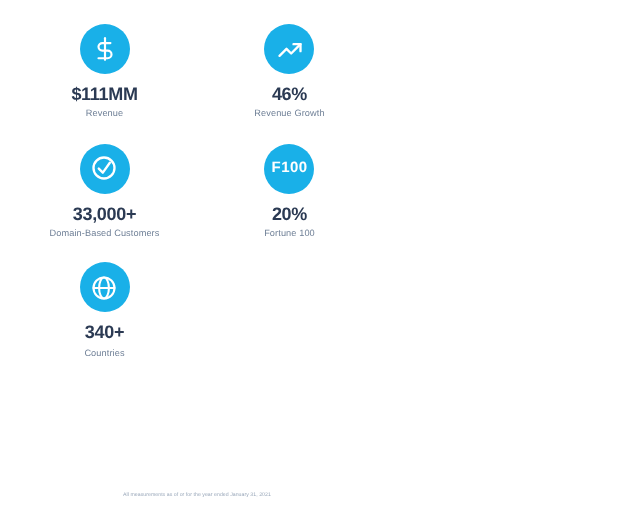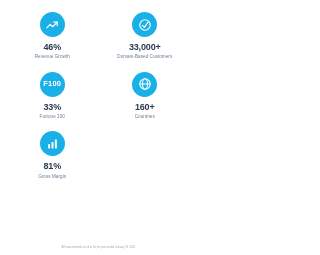--- a/index.html
+++ b/index.html
@@ -88,20 +88,30 @@
     letter-spacing: 0.02px;
   }
 </style>
 </head>
 <body>
 
 <div class="sheet">
 
   <div class="stats-grid">
 
+    <div class="stat">
+      <div class="icon-circle">
+        <svg width="13" height="13" viewBox="0 0 24 24" fill="none" stroke="#ffffff" stroke-width="2" stroke-linecap="round" stroke-linejoin="round">
+          <line x1="12" y1="2" x2="12" y2="22"></line>
+          <path d="M17 6.5H9.5a3.5 3.5 0 0 0 0 7h5a3.5 3.5 0 0 1 0 7H6"></path>
+        </svg>
+      </div>
+      <div class="stat-value">$111MM</div>
+      <div class="stat-label">Revenue</div>
+    </div>
 
     <div class="stat">
       <div class="icon-circle">
         <svg width="14" height="14" viewBox="0 0 24 24" fill="none" stroke="#ffffff" stroke-width="2" stroke-linecap="round" stroke-linejoin="round">
           <polyline points="3 17 9 11 13 15 21 7"></polyline>
           <polyline points="15 7 21 7 21 13"></polyline>
         </svg>
       </div>
       <div class="stat-value">46%</div>
       <div class="stat-label">Revenue Growth</div>
@@ -116,46 +126,35 @@
       </div>
       <div class="stat-value">33,000+</div>
       <div class="stat-label">Domain-Based Customers</div>
     </div>
 
 
     <div class="stat">
       <div class="icon-circle">
         <span class="icon-text">F100</span>
       </div>
-      <div class="stat-value">33%</div>
+      <div class="stat-value">20%</div>
       <div class="stat-label">Fortune 100</div>
     </div>
 
 
     <div class="stat">
       <div class="icon-circle">
         <svg width="14" height="14" viewBox="0 0 24 24" fill="none" stroke="#ffffff" stroke-width="1.8" stroke-linecap="round" stroke-linejoin="round">
           <circle cx="12" cy="12" r="9"></circle>
           <line x1="3" y1="12" x2="21" y2="12"></line>
           <ellipse cx="12" cy="12" rx="4.2" ry="9"></ellipse>
         </svg>
       </div>
-      <div class="stat-value">160+</div>
+      <div class="stat-value">340+</div>
       <div class="stat-label">Countries</div>
     </div>
 
-    <div class="stat">
-      <div class="icon-circle">
-        <svg width="13" height="13" viewBox="0 0 24 24" fill="#ffffff" stroke="none">
-          <rect x="4" y="13" width="3.6" height="8" rx="0.6"></rect>
-          <rect x="10.2" y="9" width="3.6" height="12" rx="0.6"></rect>
-          <rect x="16.4" y="4.5" width="3.6" height="16.5" rx="0.6"></rect>
-        </svg>
-      </div>
-      <div class="stat-value">81%</div>
-      <div class="stat-label">Gross Margin</div>
-    </div>
 
   </div>
 
   <div class="footnote">All measurements as of or for the year ended January 31, 2021</div>
 
 </div>
 
 </body></html>

